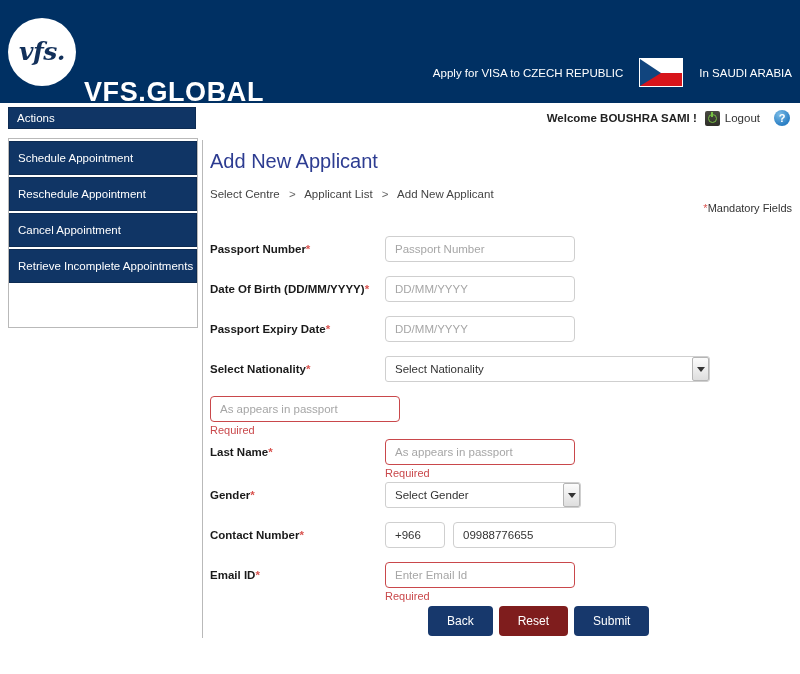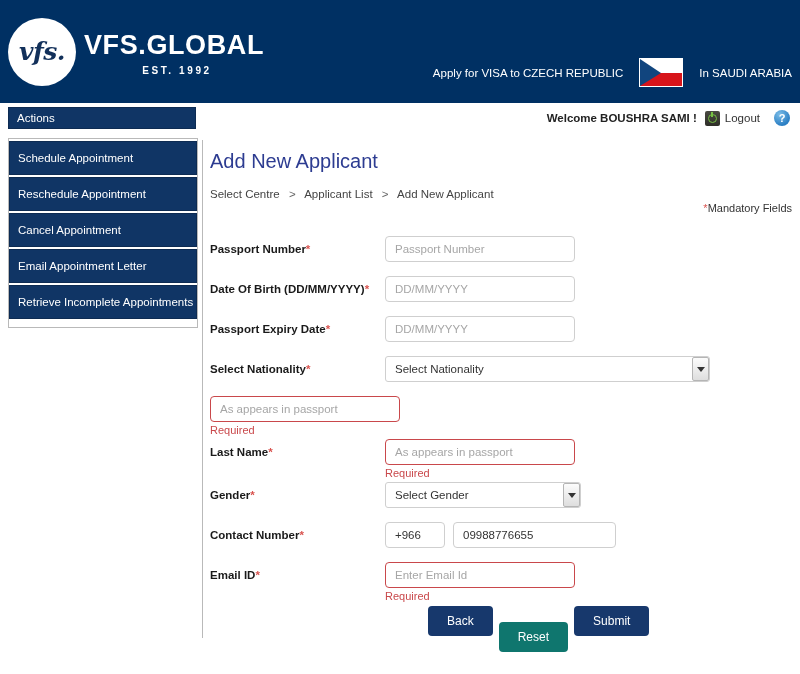--- a/index.html
+++ b/index.html
@@ -45,20 +45,21 @@
   .brand-block {
     position: absolute;
     left: 84px; top: 32px;
   }
   .brand-name {
     font-size: 27px;
     font-weight: 700;
     color: #ffffff;
     letter-spacing: 0.6px;
     line-height: 1;
+    margin-top: 47px;
   }
   .brand-est {
     margin-top: 6px;
     font-size: 10px;
     font-weight: 700;
     color: #ffffff;
     letter-spacing: 2.6px;
     text-align: center;
     padding-left: 6px;
   }
@@ -344,21 +345,21 @@
     height: 30px;
     border-radius: 4px;
     border: none;
     color: #ffffff;
     font-size: 12px;
     font-family: "Liberation Sans", sans-serif;
     padding: 0 19px;
     cursor: pointer;
   }
   .btn-navy { background: #17386c; }
-  .btn-gray { background: #0f766e; margin-top: 16px; }
+  .btn-gray { background: #7f1d1d; }
 </style>
 </head>
 <body>
 
 <div class="header">
   <div class="logo-circle">
     <span class="vfs-mark">vfs.</span>
   </div>
   <div class="brand-block">
     <div class="brand-name">VFS.GLOBAL</div>
@@ -395,23 +396,20 @@
     <div class="sidebar-item">
       <span class="sidebar-item-label">Schedule Appointment</span>
     </div>
     <div class="sidebar-item">
       <span class="sidebar-item-label">Reschedule Appointment</span>
     </div>
     <div class="sidebar-item">
       <span class="sidebar-item-label">Cancel Appointment</span>
     </div>
     <div class="sidebar-item">
-      <span class="sidebar-item-label">Email Appointment Letter</span>
-    </div>
-    <div class="sidebar-item">
       <span class="sidebar-item-label">Retrieve Incomplete Appointments</span>
     </div>
   </div>
 </div>
 
 <div class="content-divider"></div>
 
 <div class="page-title">Add New Applicant</div>
 
 <div class="breadcrumb">

